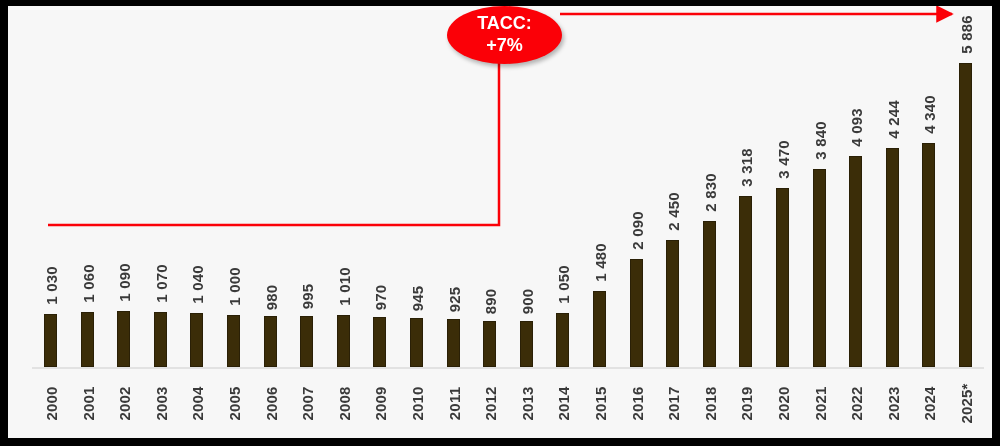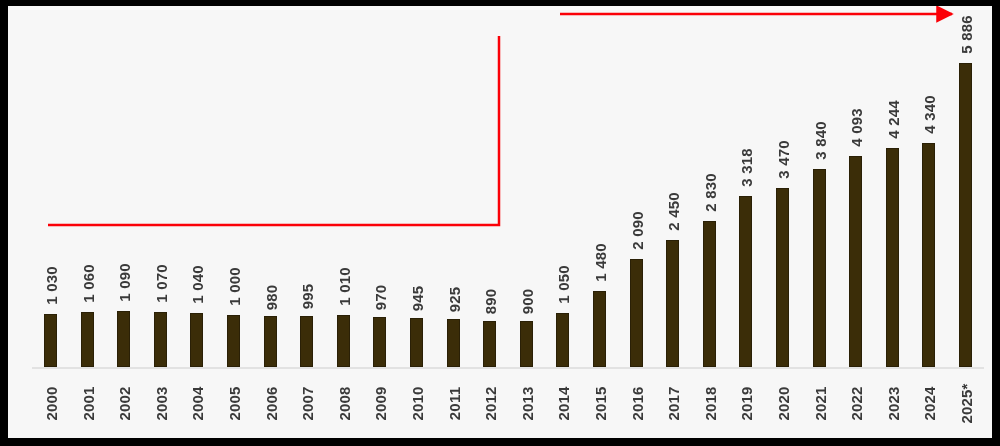--- a/index.html
+++ b/index.html
@@ -258,15 +258,19 @@
     <svg id="annotation-path" viewBox="0 0 984 432" preserveAspectRatio="none">
       <defs>
         <marker id="redArrow" viewBox="0 0 10 10" refX="9" refY="5" markerWidth="7" markerHeight="7" orient="auto-start-reverse">
           <path d="M 0 0 L 10 5 L 0 10 z" fill="#fb0007"></path>
         </marker>
       </defs>
       <path d="M 40 219 L 491 219 L 491 30" fill="none" stroke="#fb0007" stroke-width="2.5"></path>
       <path d="M 552 8 L 944 8" fill="none" stroke="#fb0007" stroke-width="2.5" marker-end="url(#redArrow)"></path>
     </svg>
 
+    <div id="cagr-badge">
+      <span>TACC:</span>
+      <span>+7%</span>
+    </div>
 
   </div>
 </div>
 
 </body></html>

